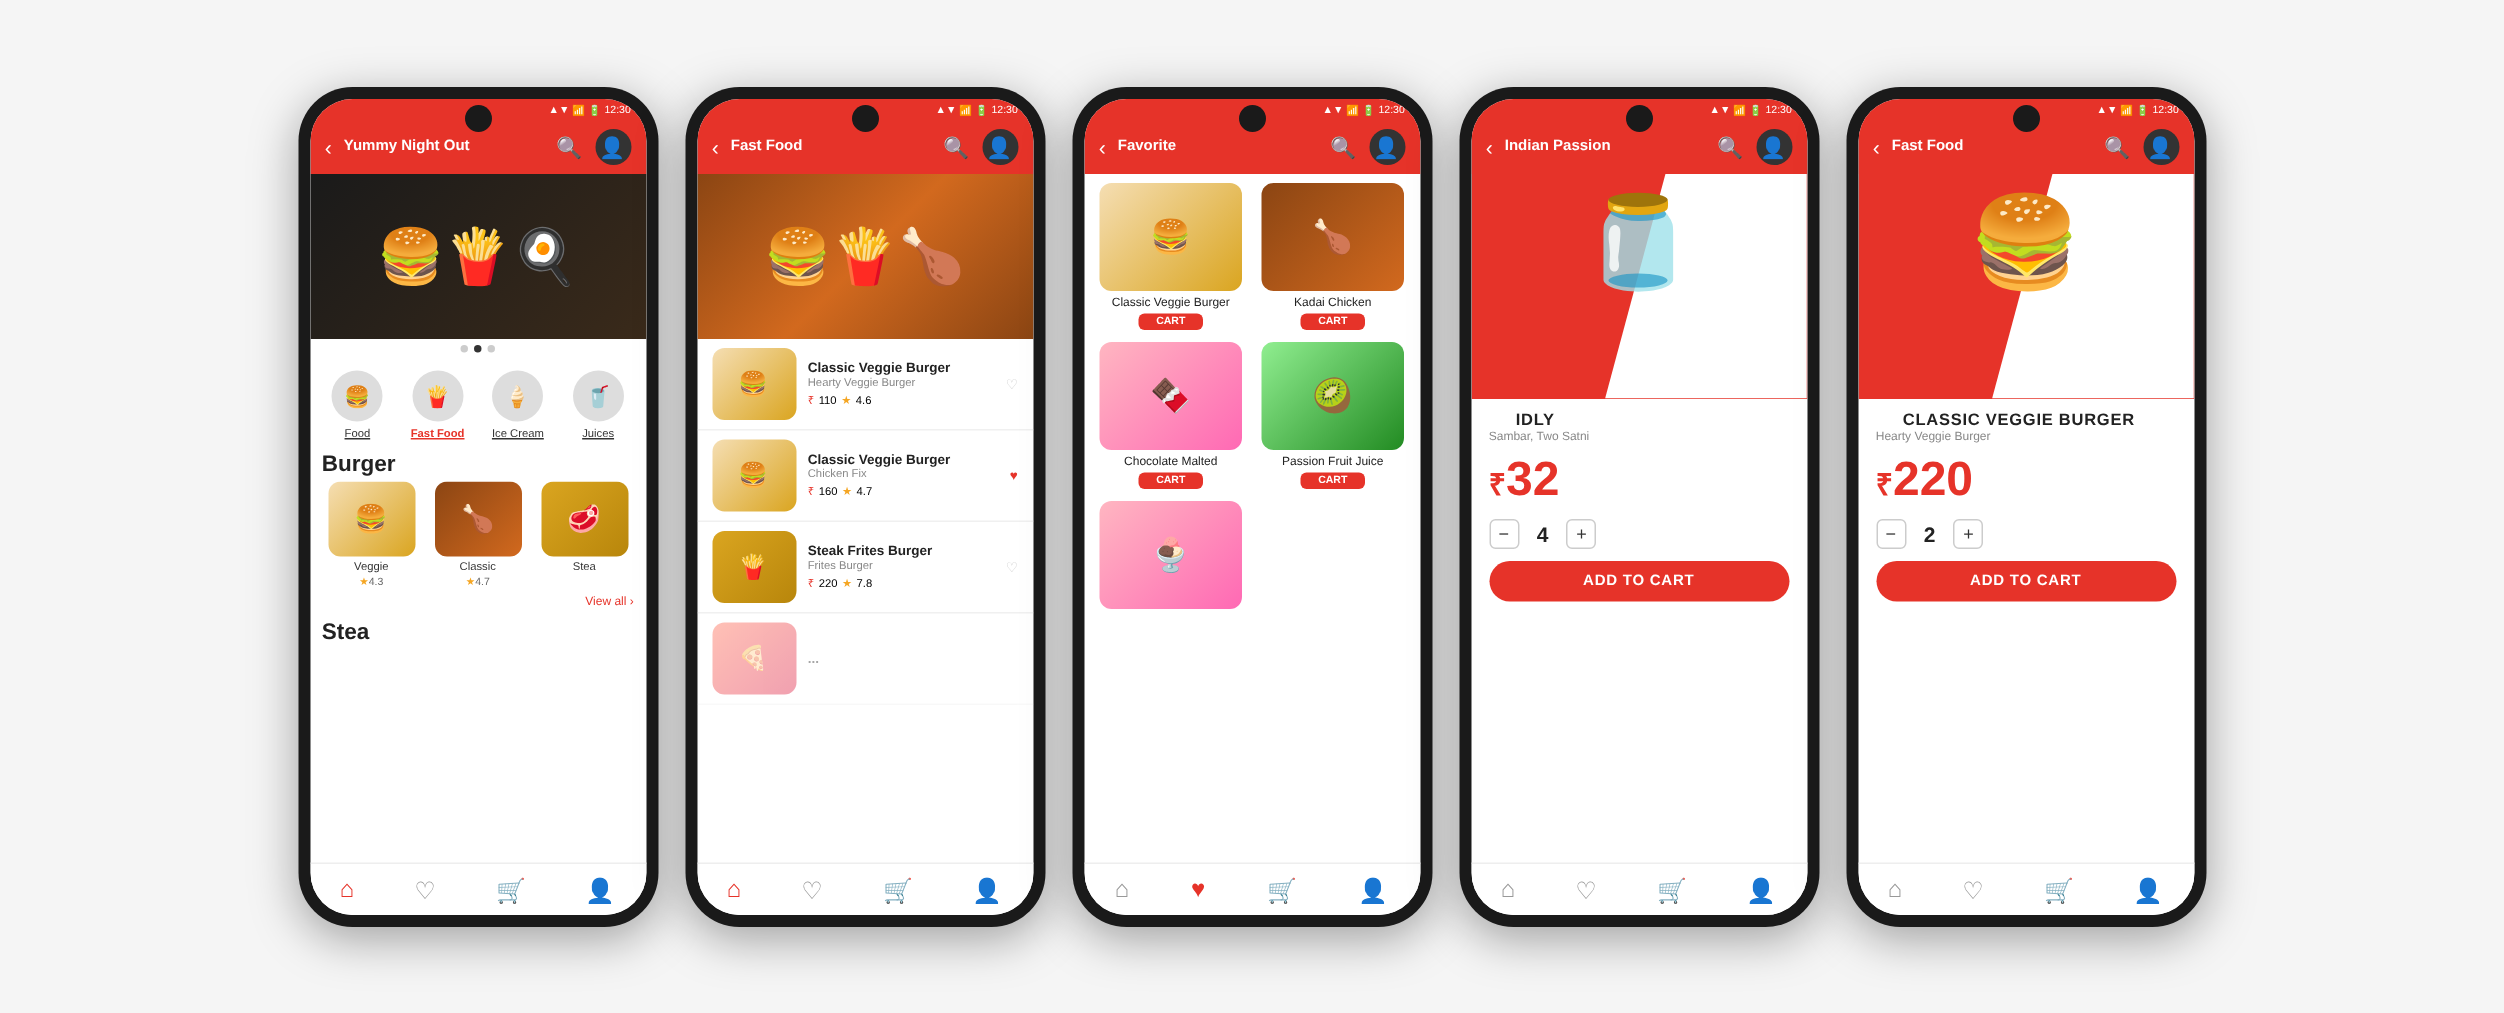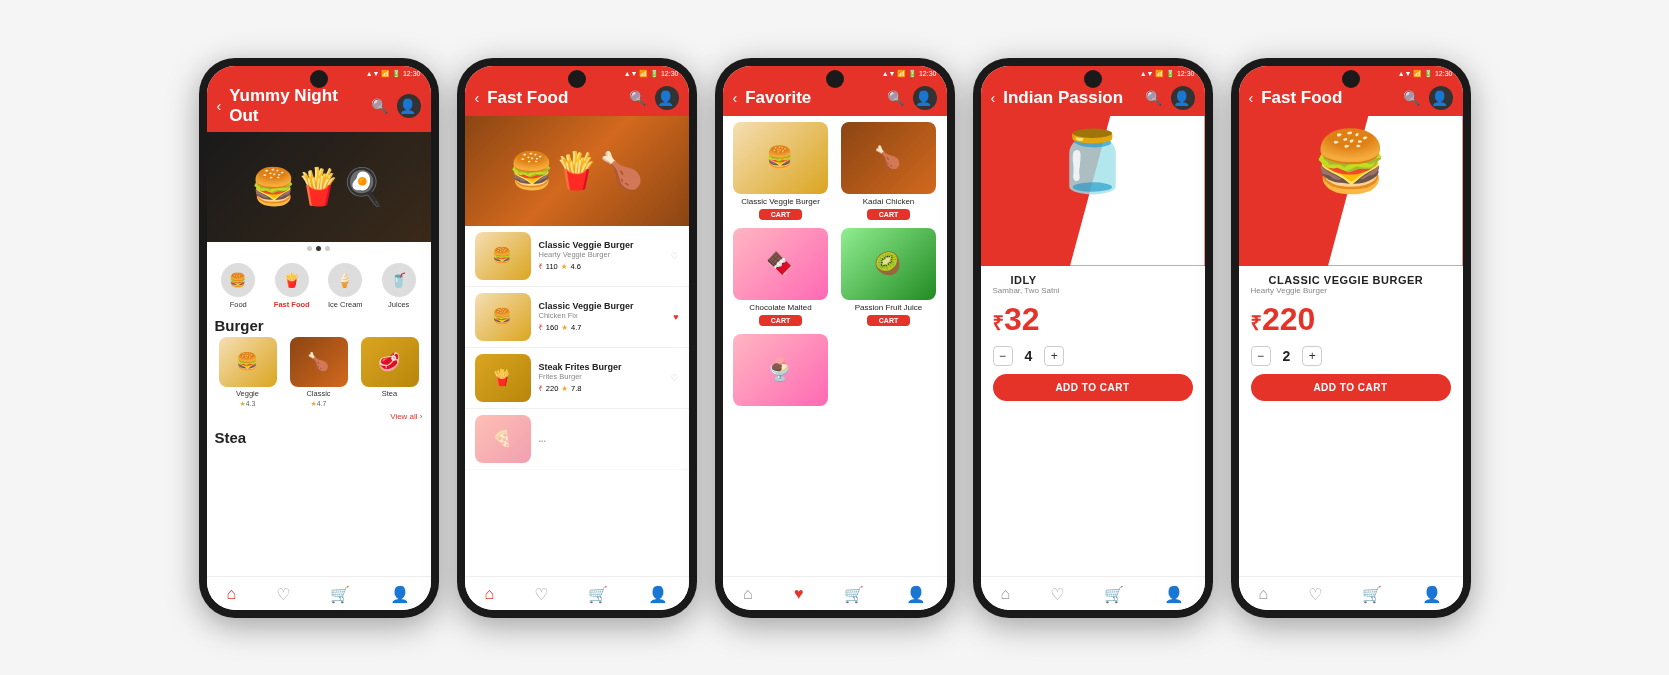--- a/index.html
+++ b/index.html
@@ -64,21 +64,21 @@
     .app-header {
       background: #e63329;
       display: flex;
       align-items: center;
       padding: 6px 10px;
       gap: 8px;
       color: white;
     }
     .app-header .title {
       flex: 1;
-      font-size: 17px;
+      font-size: 10px;
       font-weight: bold;
       color: white;
     }
     .header-icon {
       font-size: 14px;
       color: white;
       cursor: pointer;
     }
     .avatar {
       width: 24px;
@@ -122,20 +122,21 @@
       background: #ddd;
       display: flex;
       align-items: center;
       justify-content: center;
       font-size: 14px;
     }
     .cat-label {
       font-size: 7.5px;
       color: #333;
       text-align: right;
+      text-decoration: underline;
     }
     .cat-label.active { color: #e63329; font-weight: bold; }
     
     .section-title {
       font-size: 15px;
       font-weight: bold;
       padding: 4px 8px 3px;
       color: #222;
     }
     

